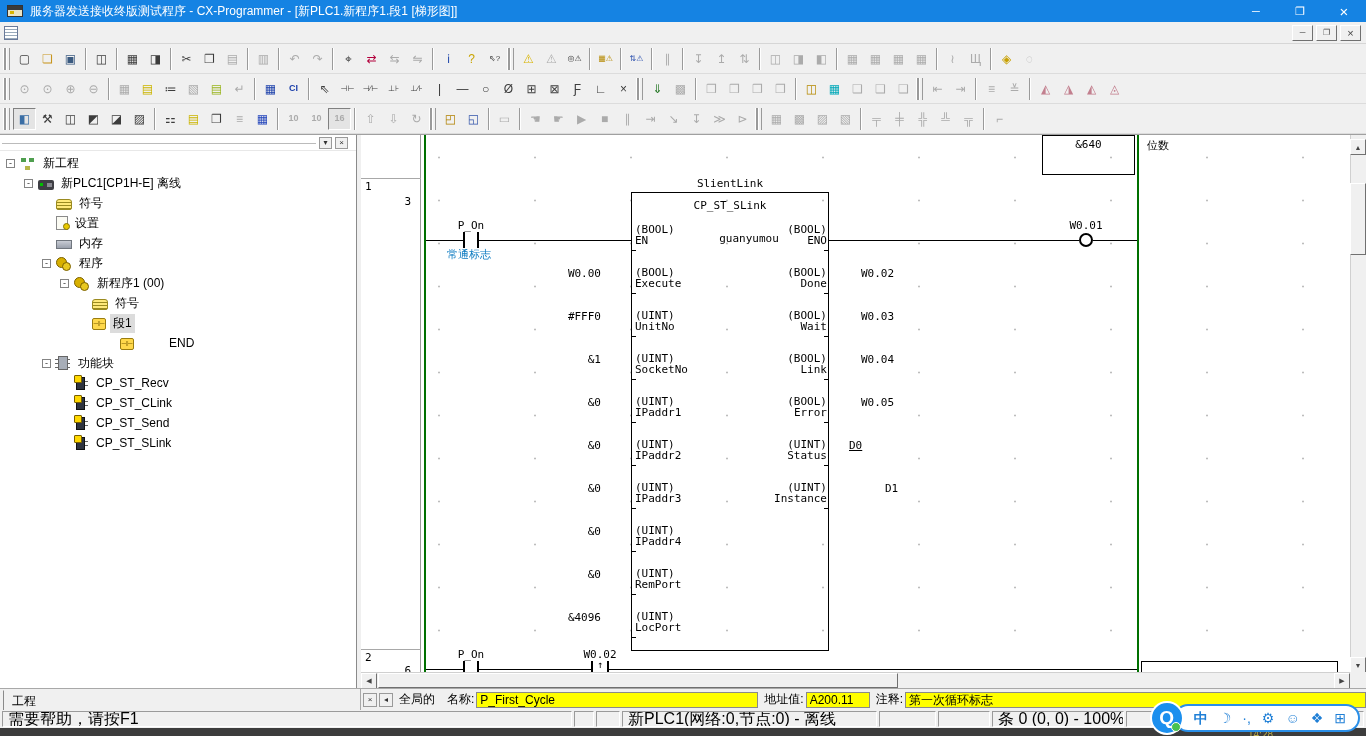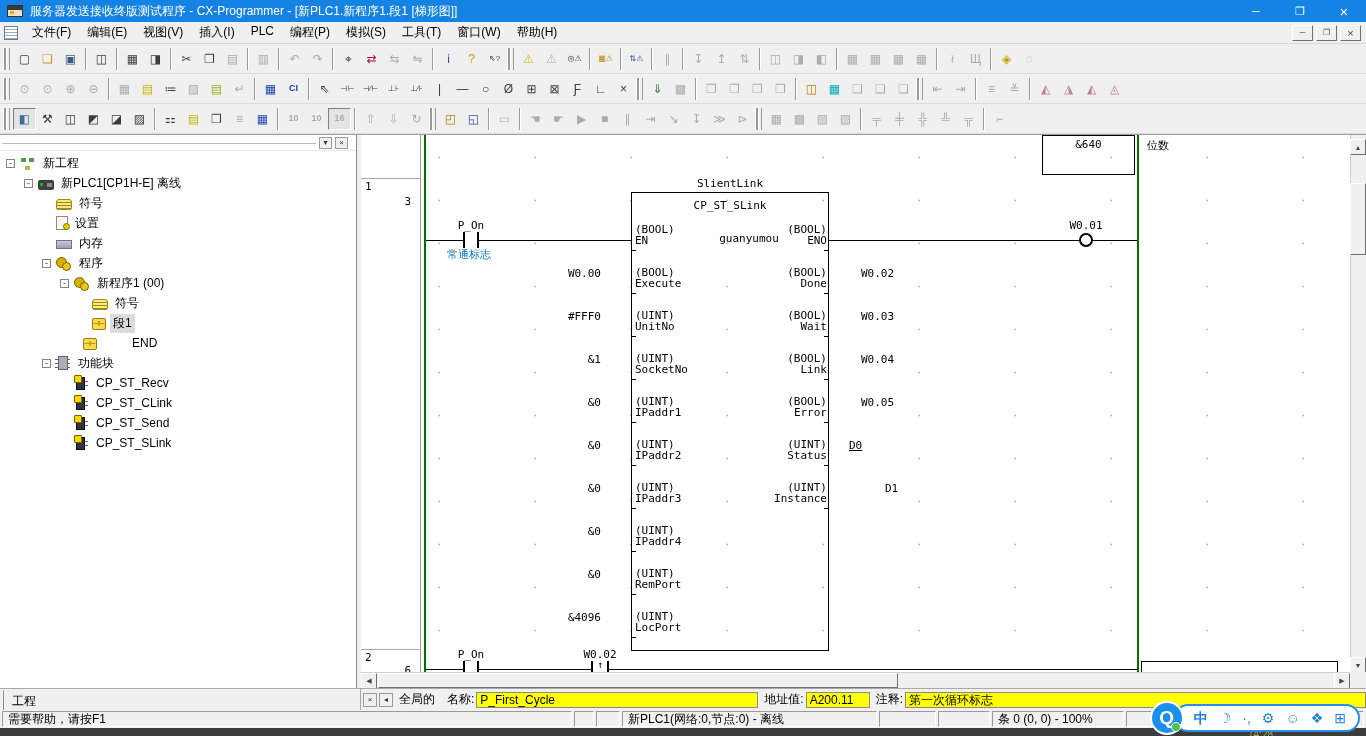--- a/index.html
+++ b/index.html
@@ -81,21 +81,21 @@
 .sthumb{position:absolute;background:#f0f0f0;border:1px solid;border-color:#fff #707070 #707070 #fff}
 
 .symrow{position:absolute;top:688px;left:0;width:1366px;height:22px;background:#f0f0f0;border-top:1px solid #a8a8a8;display:flex;align-items:center}
 .proj-tab-zone{width:361px;height:100%;position:relative;border-right:1px solid #a8a8a8}
 .proj-tab{position:absolute;left:3px;top:1px;padding:2px 12px 2px 8px;border:1px solid #8a8a8a;border-top:1px solid #f0f0f0;background:#f0f0f0;clip-path:polygon(0 0,85% 0,100% 100%,0 100%)}
 .sym-btn{width:14px;height:14px;border:1px solid #9a9a9a;background:#f0f0f0;font-size:8px;line-height:12px;text-align:center;margin-left:2px;color:#333;flex:none}
 .sym-label{margin:0 6px;white-space:nowrap}
 .yfield{background:#ffff00;border:1px solid #8a8a8a;height:16px;line-height:14px;padding:0 3px;white-space:nowrap;overflow:hidden}
 
 .statusbar{position:absolute;top:710px;left:0;width:1366px;height:18px;background:#f0f0f0;display:flex;align-items:stretch;padding:1px 2px;gap:2px}
-.scell{border:1px solid;border-color:#9a9a9a #fff #fff #9a9a9a;padding:0 5px;white-space:nowrap;overflow:hidden;font-size:12px;line-height:14px}
+.scell{border:1px solid;border-color:#9a9a9a #fff #fff #9a9a9a;padding:0 5px;white-space:nowrap;overflow:hidden;font-size:16px;line-height:14px}
 
 .taskbar{position:absolute;top:728px;left:0;width:1366px;height:8px;background:#3c3c3c;overflow:hidden}
 .task-time{position:absolute;left:1248px;top:1px;color:#b8a84a;font-size:10px}
 
 .ime{position:absolute;right:6px;bottom:2px;height:32px;display:flex;align-items:center;z-index:50}
 .ime-circle{width:34px;height:34px;border-radius:50%;background:#1b8fee;border:2px solid #fff;color:#fff;font-size:19px;font-weight:bold;display:flex;align-items:center;justify-content:center;position:relative;z-index:2}
 .ime-circle::after{content:"";position:absolute;right:1px;bottom:1px;width:8px;height:8px;background:#49c24f;border-radius:50%;border:1px solid #fff}
 .ime-pill{margin-left:-10px;height:28px;background:#fff;border:2px solid #2a8fe8;border-radius:15px;display:flex;align-items:center;gap:11px;padding:0 12px 0 18px;color:#1f7fd6;font-size:14px}
 .ime-item{line-height:1}
 </style>
@@ -107,32 +107,20 @@
   <div class="title-text">服务器发送接收终版测试程序 - CX-Programmer - [新PLC1.新程序1.段1 [梯形图]]</div>
   <div class="win-btns">
     <div class="win-btn">─</div>
     <div class="win-btn">❐</div>
     <div class="win-btn" style="font-size:15px">×</div>
   </div>
 </div>
 
 <div class="menubar">
   <div class="doc-icon"></div>
-  <div id="menu-items" style="display:flex">
-      <span class="menu-item">文件(F)</span>
-      <span class="menu-item">编辑(E)</span>
-      <span class="menu-item">视图(V)</span>
-      <span class="menu-item">插入(I)</span>
-      <span class="menu-item">PLC</span>
-      <span class="menu-item">编程(P)</span>
-      <span class="menu-item">模拟(S)</span>
-      <span class="menu-item">工具(T)</span>
-      <span class="menu-item">窗口(W)</span>
-      <span class="menu-item">帮助(H)</span>
-    </div>
   <div class="mdi-btns">
     <div class="mdi-btn">─</div>
     <div class="mdi-btn">❐</div>
     <div class="mdi-btn" style="font-size:11px">×</div>
   </div>
 </div>
 
 <div class="toolbar">
     <div class="grip"></div>
     <div class="tbi" style="color: rgb(60, 60, 60);">
@@ -596,21 +584,21 @@
         <div class="trow" style="padding-left: 78px;">
           <span class="expand-sp"></span>
           <span class="ti ti-symtable"></span>
           <span class="tlabel">符号</span>
         </div>
         <div class="trow" style="padding-left: 78px;">
           <span class="expand-sp"></span>
           <span class="ti ti-section"></span>
           <span class="tlabel sel">段1</span>
         </div>
-        <div class="trow" style="padding-left: 41px; gap: 28px;">
+        <div class="trow" style="padding-left: 78px; gap: 28px;">
           <span class="expand-sp"></span>
           <span class="ti ti-section"></span>
           <span class="tlabel">END</span>
         </div>
         <div class="trow" style="padding-left: 42px;">
           <span class="expand">-</span>
           <span class="ti ti-fbfolder"></span>
           <span class="tlabel">功能块</span>
         </div>
         <div class="trow" style="padding-left: 60px;">

